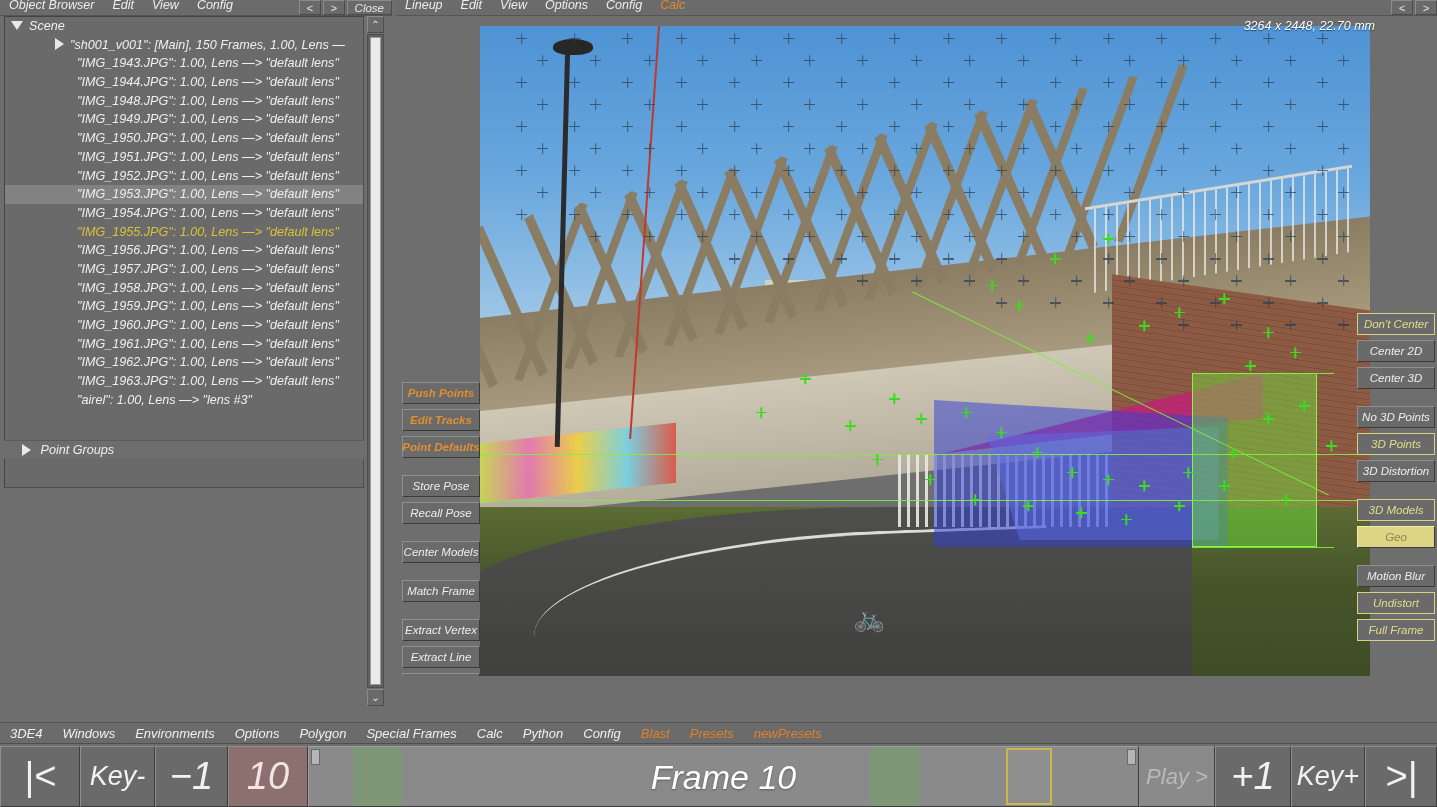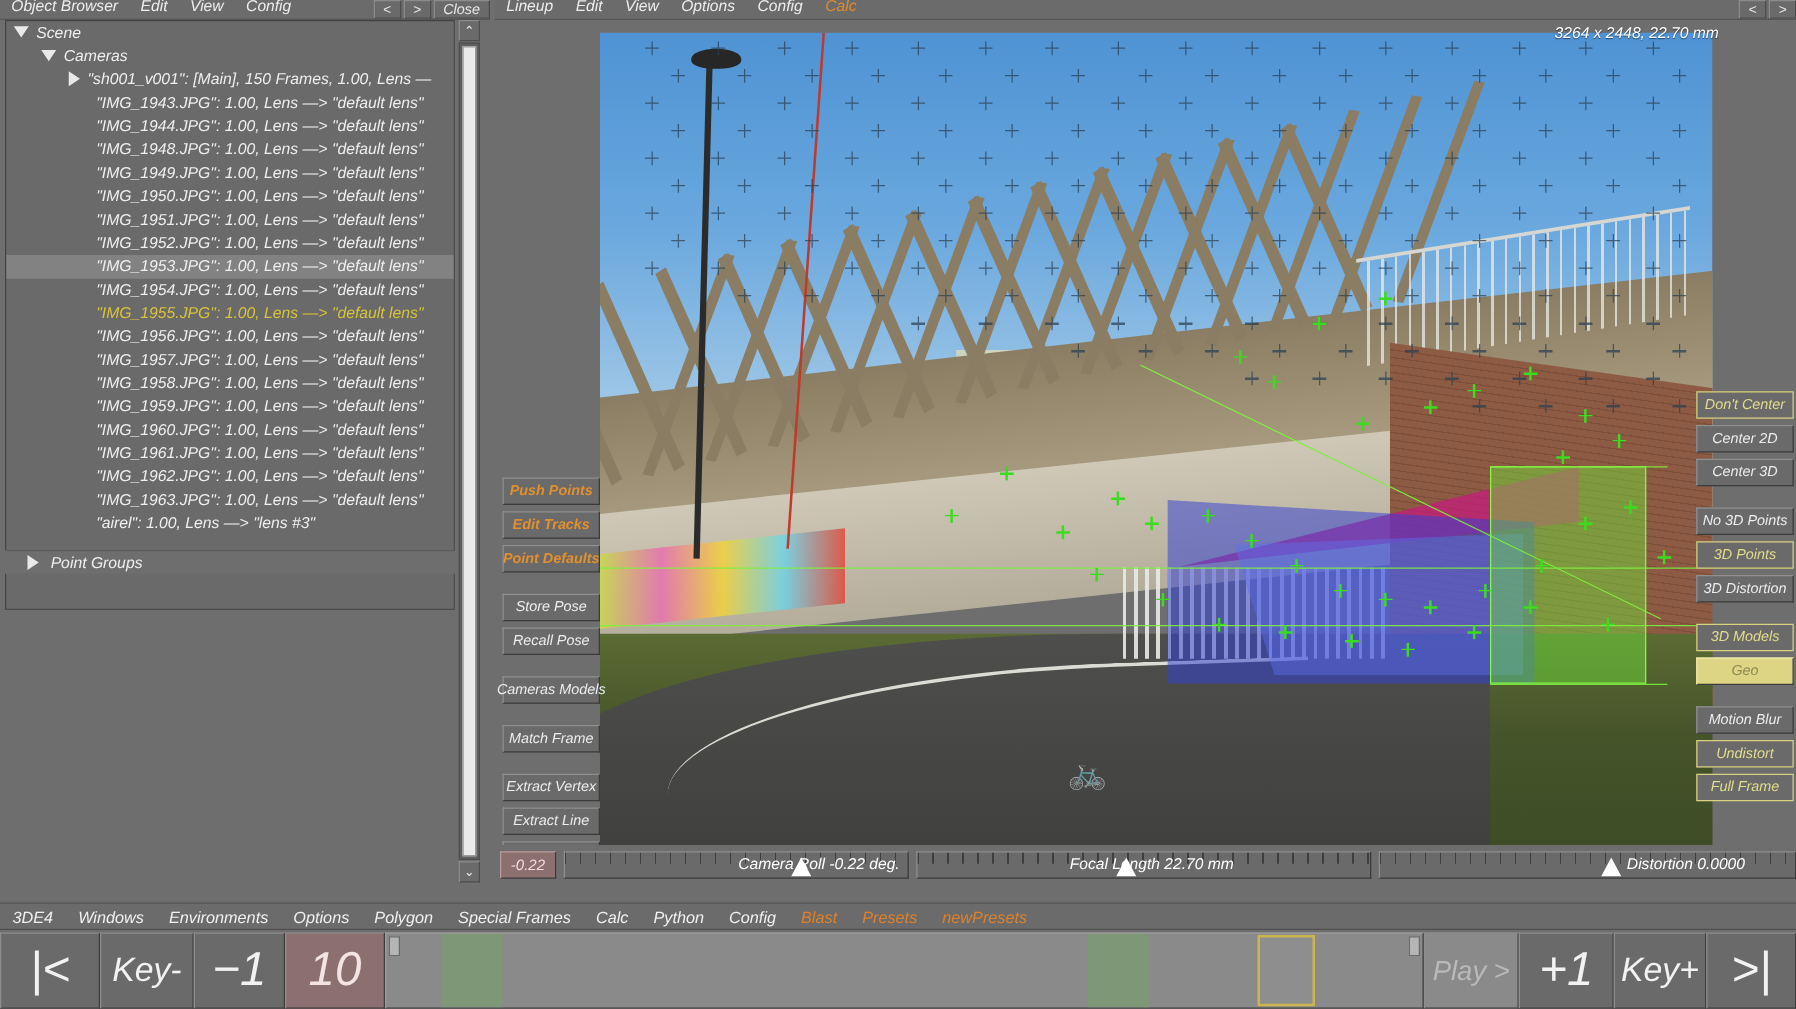--- a/index.html
+++ b/index.html
@@ -329,21 +329,20 @@
   <span class="mi">Config</span>
   <span style="flex:1"></span>
   <span class="navbtn">&lt;</span>
   <span class="navbtn">&gt;</span>
   <span class="closebtn">Close</span>
 </div>
 
 <div id="browser">
   <div id="tree">
         <div class="trow ind1"><span class="tri down"></span><span>Scene</span></div>
-        <div class="trow ind2"><span class="tri down"></span><span>Cameras</span></div>
         <div class="trow ind3"><span class="tri right"></span><span>"sh001_v001":  [Main], 150 Frames, 1.00, Lens —</span></div>
         <div class="trow ind4"><span>"IMG_1943.JPG":  1.00, Lens —&gt; "default lens"</span></div>
         <div class="trow ind4"><span>"IMG_1944.JPG":  1.00, Lens —&gt; "default lens"</span></div>
         <div class="trow ind4"><span>"IMG_1948.JPG":  1.00, Lens —&gt; "default lens"</span></div>
         <div class="trow ind4"><span>"IMG_1949.JPG":  1.00, Lens —&gt; "default lens"</span></div>
         <div class="trow ind4"><span>"IMG_1950.JPG":  1.00, Lens —&gt; "default lens"</span></div>
         <div class="trow ind4"><span>"IMG_1951.JPG":  1.00, Lens —&gt; "default lens"</span></div>
         <div class="trow ind4"><span>"IMG_1952.JPG":  1.00, Lens —&gt; "default lens"</span></div>
         <div class="trow ind4 sel"><span>"IMG_1953.JPG":  1.00, Lens —&gt; "default lens"</span></div>
         <div class="trow ind4"><span>"IMG_1954.JPG":  1.00, Lens —&gt; "default lens"</span></div>
@@ -681,21 +680,21 @@
   <div id="resinfo">3264 x 2448, 22.70 mm</div>
 
   <div class="sidecol" id="lefttools" style="left:6px; top:366px;">
         <div class="sbtn amber">Push Points</div>
         <div class="sbtn amber">Edit Tracks</div>
         <div class="sbtn amber">Point Defaults</div>
         <div class="gap"></div>
         <div class="sbtn ">Store Pose</div>
         <div class="sbtn ">Recall Pose</div>
         <div class="gap"></div>
-        <div class="sbtn ">Cameras Models</div>
+        <div class="sbtn ">Center Models</div>
         <div class="gap"></div>
         <div class="sbtn ">Match Frame</div>
         <div class="gap"></div>
         <div class="sbtn ">Extract Vertex</div>
         <div class="sbtn ">Extract Line</div>
         <div class="sbtn ">Extract Polygon</div>
       </div>
   <div class="sidecol" id="righttools" style="right:2px; top:297px;">
         <div class="sbtn act">Don't Center</div>
         <div class="sbtn ">Center 2D</div>
@@ -707,38 +706,20 @@
         <div class="gap"></div>
         <div class="sbtn act">3D Models</div>
         <div class="sbtn fill">Geo</div>
         <div class="gap"></div>
         <div class="sbtn ">Motion Blur</div>
         <div class="sbtn act">Undistort</div>
         <div class="sbtn act">Full Frame</div>
       </div>
 </div>
 
-<div id="vpbottom">
-  <div class="numbox">-0.22</div>
-  <div class="slider" style="width:291px;">
-    <div class="ticks"></div>
-    <div class="marker" style="left:181px;"></div>
-    <div class="lab">Camera Roll -0.22 deg.</div>
-  </div>
-  <div class="slider" style="width:384px;">
-    <div class="ticks"></div>
-    <div class="marker" style="left:159px;"></div>
-    <div class="lab" style="right:109px;">Focal Length 22.70 mm</div>
-  </div>
-  <div class="slider" style="width:352px;">
-    <div class="ticks"></div>
-    <div class="marker" style="left:177px;"></div>
-    <div class="lab" style="right:40px;">Distortion 0.0000</div>
-  </div>
-</div>
 
 <div id="mainmenu">
       <span class="mi">3DE4</span>
       <span class="mi">Windows</span>
       <span class="mi">Environments</span>
       <span class="mi">Options</span>
       <span class="mi">Polygon</span>
       <span class="mi">Special Frames</span>
       <span class="mi">Calc</span>
       <span class="mi">Python</span>
@@ -752,20 +733,21 @@
   <div class="tbtn big" style="width:80px;">|&lt;</div>
   <div class="tbtn mid" style="width:75px;">Key-</div>
   <div class="tbtn big" style="width:73px;">−1</div>
   <div class="tbtn big red" style="width:80px;">10</div>
 
   <div id="frameslider">
     <div class="pad" style="left:2px;"></div>
     <div class="seg" style="left:44px;width:49px;"></div>
     <div class="seg" style="left:561px;width:49px;"></div>
     <div class="cur" style="left:697px;"></div>
+    <div class="ftext">Frame 10</div>
     <div class="pad" style="right:2px;"></div>
     <svg class="cursor-arrow" width="14" height="18" viewBox="0 0 14 18" style="left:716px;top:18px;">
       <path d="M1 1 L1 14 L4.6 10.7 L7 16 L9.4 15 L7 10 L12 10 Z" fill="#f2f2f2" stroke="#2a2a2a" stroke-width="1"></path>
     </svg>
   </div>
 
   <div class="tbtn dim" style="width:76px;">Play &gt;</div>
   <div class="tbtn big" style="width:76px;">+1</div>
   <div class="tbtn mid" style="width:74px;">Key+</div>
   <div class="tbtn big" style="width:72px;">&gt;|</div>

